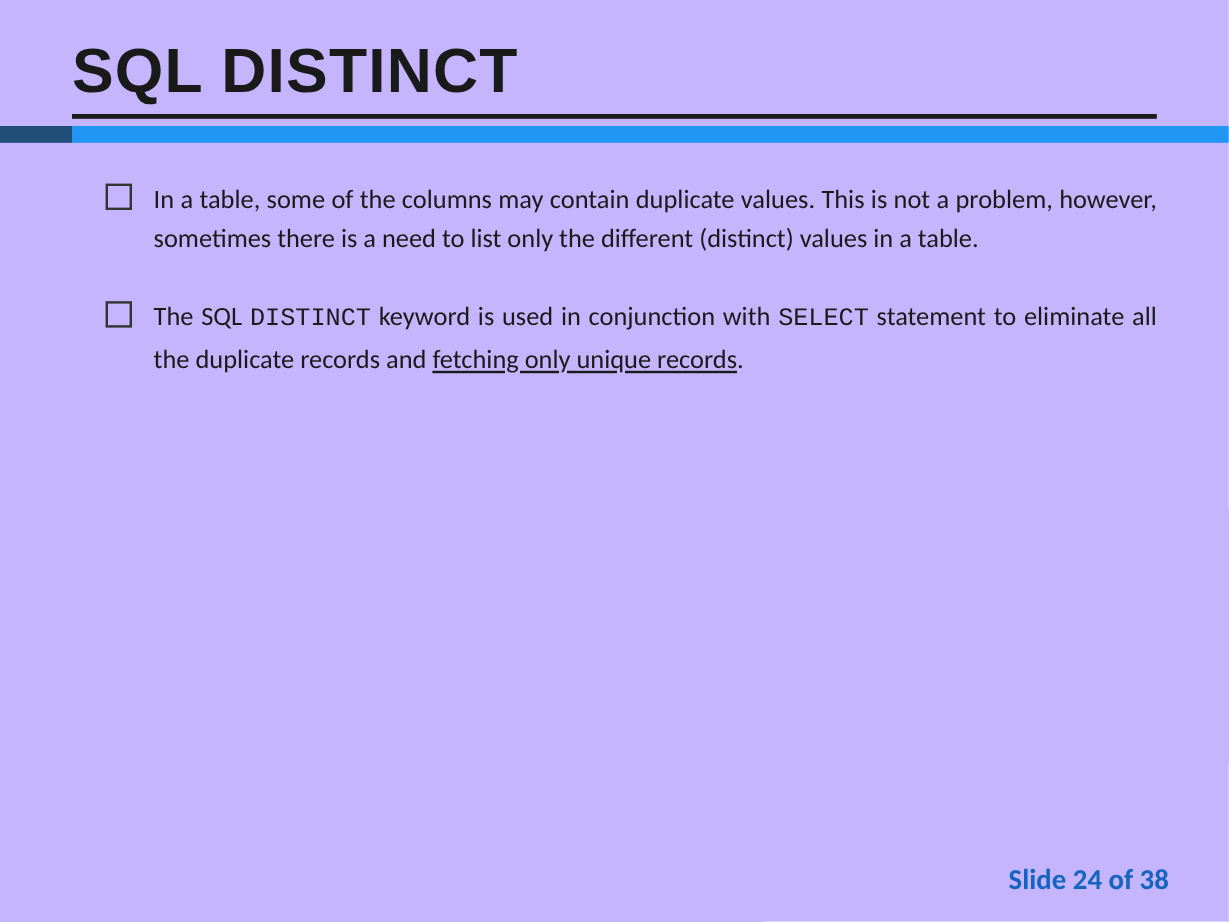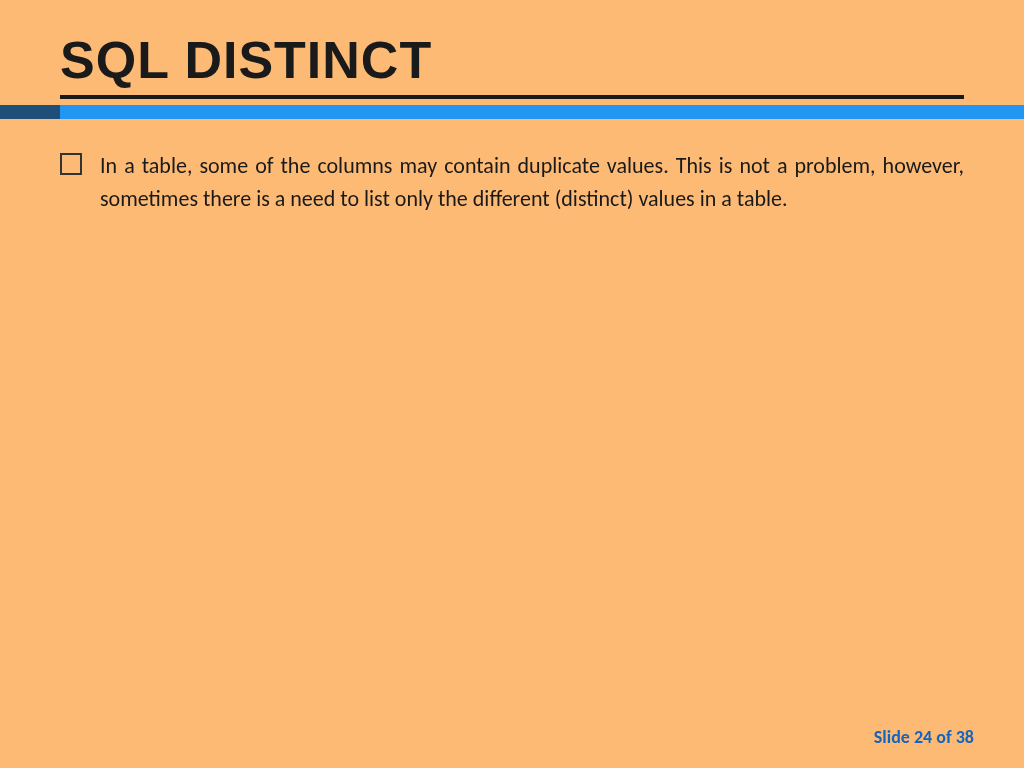--- a/index.html
+++ b/index.html
@@ -13,21 +13,21 @@
       height: 768px;
       background: #ffffff;
       font-family: 'Calibri', 'Trebuchet MS', Arial, sans-serif;
       overflow: hidden;
     }
 
     .slide-container {
       width: 1024px;
       height: 768px;
       position: relative;
-      background: #fdba74;
+      background: #c4b5fd;
       padding: 0;
     }
 
     .title-section {
       padding: 32px 60px 0 60px;
     }
 
     .title-text {
       font-size: 52px;
       font-weight: 900;
@@ -56,21 +56,21 @@
       height: 14px;
     }
 
     .color-bar-blue-bright {
       background: #2196f3;
       flex: 1;
       height: 14px;
     }
 
     .content-section {
-      padding: 30px 60px 20px 60px;
+      padding: 30px 60px 20px 88px;
     }
 
     .bullet-item {
       display: flex;
       align-items: flex-start;
       margin-bottom: 32px;
     }
 
     .bullet-checkbox {
       width: 22px;
@@ -98,21 +98,21 @@
 
     .underline-link {
       text-decoration: underline;
       color: #1a1a1a;
     }
 
     .slide-number {
       position: absolute;
       bottom: 20px;
       right: 50px;
-      font-size: 18px;
+      font-size: 24px;
       font-weight: bold;
       color: #1565c0;
       font-family: 'Calibri', Arial, sans-serif;
     }
   </style>
 </head>
 <body>
 
 <div class="slide-container">
 
@@ -131,20 +131,26 @@
   <div class="content-section">
 
     <div class="bullet-item">
       <div class="bullet-checkbox"></div>
       <div class="bullet-text">
         In a table, some of the columns may contain duplicate values. This is not a problem, however, sometimes there is a need to list only the different (distinct) values in a table.
       </div>
     </div>
 
 
+    <div class="bullet-item">
+      <div class="bullet-checkbox"></div>
+      <div class="bullet-text">
+        The SQL <span class="code-font">DISTINCT</span> keyword is used in conjunction with <span class="code-font">SELECT</span> statement to eliminate all the duplicate records and <span class="underline-link">fetching only unique records</span>.
+      </div>
+    </div>
 
   </div>
 
   <div class="slide-number">
     <span>Slide 24 of 38</span>
   </div>
 
 </div>
 
 </body></html>

